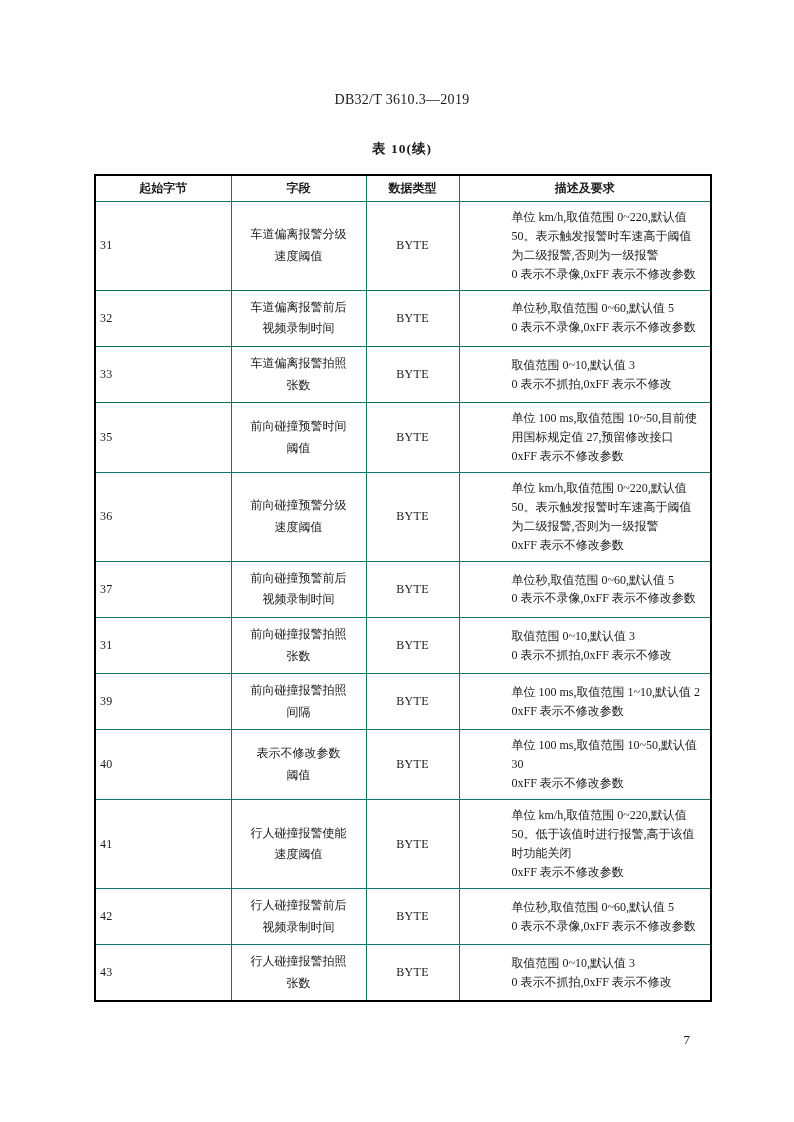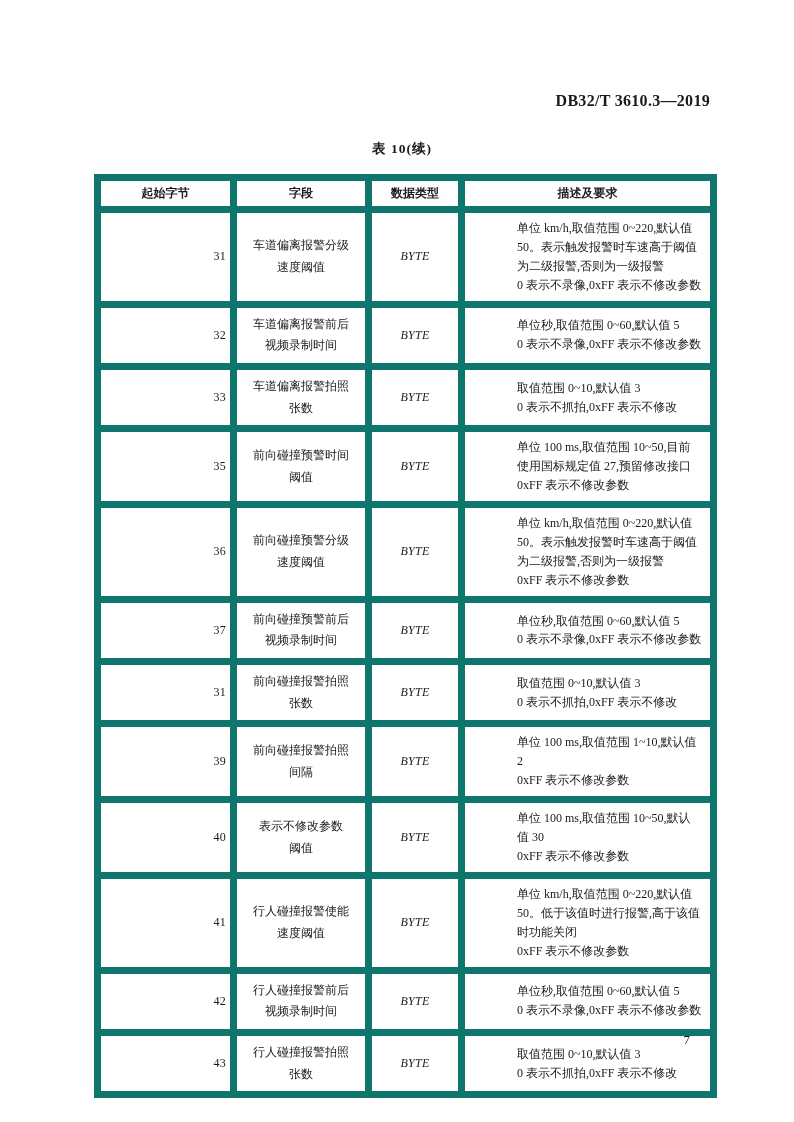--- a/index.html
+++ b/index.html
@@ -15,23 +15,23 @@
   .page {
     position: absolute;
     inset: 0;
     background: #ffffff;
   }
   .doc-header {
     position: absolute;
     top: 92px;
     left: 94px;
     right: 84px;
-    text-align: right;
-    font-size: 16px;
-    font-weight: bold;
+    text-align: center;
+    font-size: 14px;
+    font-weight: normal;
     letter-spacing: 0.3px;
   }
   .table-caption {
     position: absolute;
     top: 140px;
     left: 94px;
     width: 616px;
     text-align: center;
     font-size: 13.5px;
     font-weight: bold;
@@ -41,46 +41,45 @@
     position: absolute;
     top: 174px;
     left: 94px;
     width: 616px;
     border-collapse: collapse;
     border: 2px solid #000;
     table-layout: fixed;
     font-size: 12px;
   }
   table.spec th, table.spec td {
-    border: 7px solid #0f766e;
+    border: 1px solid #0f766e;
     vertical-align: middle;
   }
   table.spec thead th {
     font-weight: bold;
     text-align: center;
     padding: 4px 2px;
     font-size: 12px;
     height: 24px;
   }
   td.c-byte {
-    text-align: right;
+    text-align: left;
     padding: 6px 4px;
     letter-spacing: 0.3px;
   }
   td.c-field {
     text-align: center;
     padding: 6px 8px;
     white-space: pre-line;
     line-height: 1.8;
   }
   td.c-type {
     text-align: center;
     padding: 6px 4px;
     letter-spacing: 0.3px;
-    font-style: italic;
   }
   td.c-desc {
     text-align: left;
     padding: 6px 8px;
     line-height: 1.58;
   }
   td.c-desc div { display: block; margin-left: 44px; }
   .page-number {
     position: absolute;
     top: 1032px;

